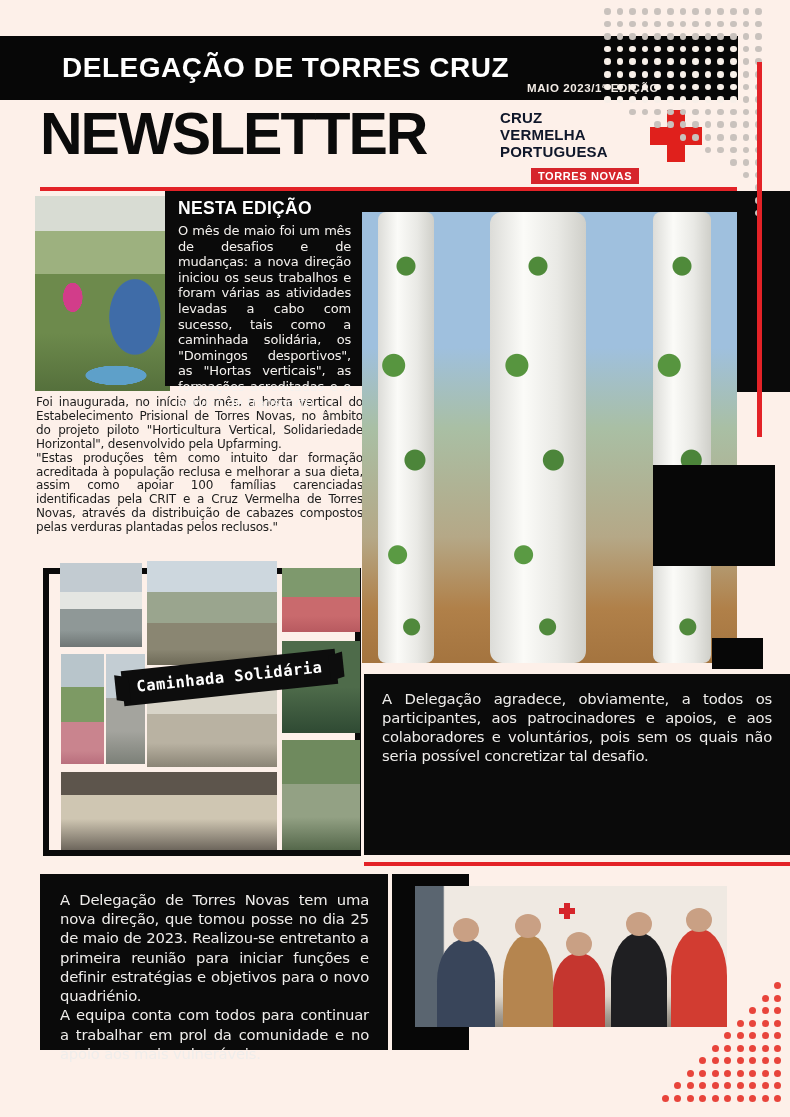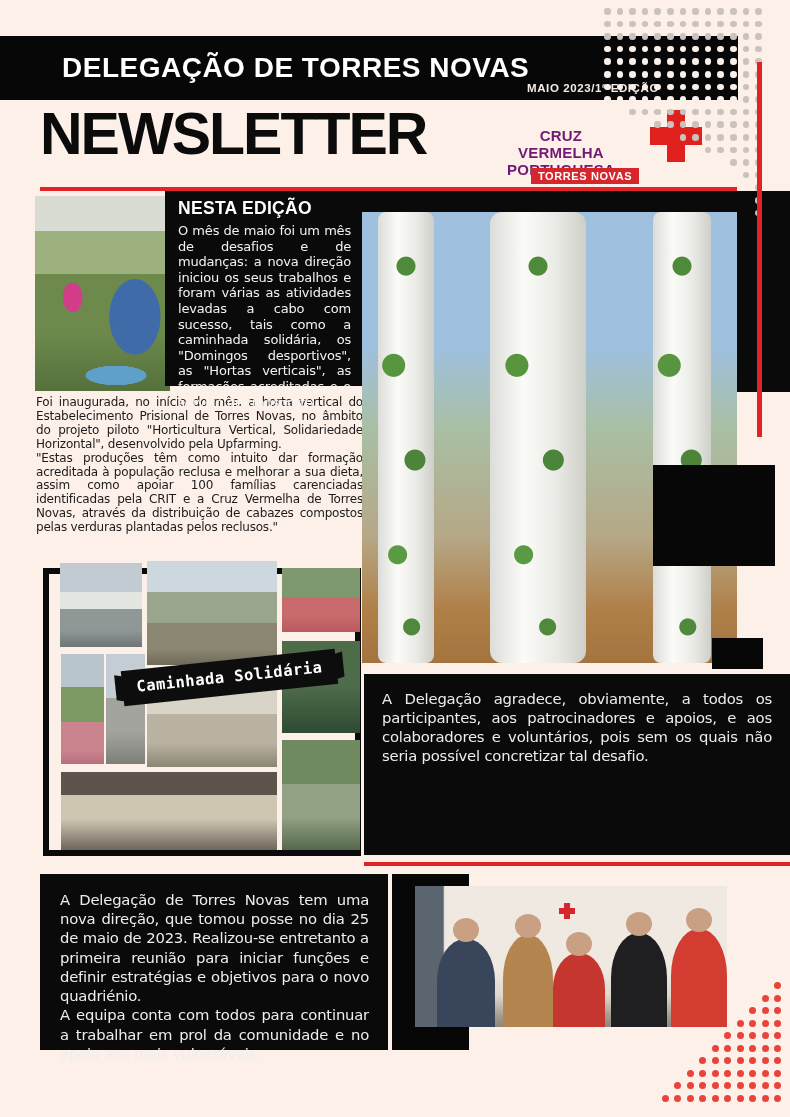--- a/index.html
+++ b/index.html
@@ -7,21 +7,21 @@
     position:relative;width:790px;height:1117px;margin:0 auto;
     background:#fdf0e9;overflow:hidden;
     font-family:"Liberation Sans", sans-serif;color:#1b1b1b;
   }
   .abs{position:absolute;}
   
   .banner{left:0;top:36px;width:738px;height:64px;background:#070707;display:flex;align-items:center;}
   .banner-title{padding-left:62px;color:#ffffff;font-weight:bold;font-size:28px;letter-spacing:.5px;white-space:nowrap;}
   .edition{left:527px;top:82px;color:#f3ece6;font-size:11.5px;letter-spacing:.6px;font-weight:bold;}
   .newsletter{left:40px;top:104px;font-size:59px;line-height:1.05;font-weight:bold;letter-spacing:-2px;color:#0b0b0b;white-space:nowrap;}
-  .logo-text{left:500px;top:110px;width:122px;text-align:center;font-size:15px;line-height:1.12;font-weight:bold;color:#701a75;letter-spacing:.2px;margin-top:18px;}
+  .logo-text{left:500px;top:110px;width:122px;text-align:left;font-size:15px;line-height:1.12;font-weight:bold;color:#0f172a;letter-spacing:.2px;}
   .cross{left:650px;top:110px;width:52px;height:52px;}
   .cross span{position:absolute;background:#e0201c;}
   .cross .v{left:17px;top:0;width:18px;height:52px;}
   .cross .h{left:0;top:17px;width:52px;height:18px;}
   .badge{left:531px;top:168px;background:#d6252b;color:#fff;font-size:11px;font-weight:bold;letter-spacing:.6px;padding:2px 7px;}
   .rule-h{left:40px;top:187px;width:697px;height:4px;background:#e32227;}
   .rule-v{left:757px;top:62px;width:5px;height:375px;background:#e32227;z-index:6;}
   
   .dot-host{z-index:5;}
   .dot-host .dot{position:absolute;width:6.5px;height:6.5px;border-radius:50%;}
@@ -100,21 +100,21 @@
   .photo-cross span{position:absolute;background:#d6252b;}
   .photo-cross .v{left:5px;top:0;width:6px;height:16px;}
   .photo-cross .h{left:0;top:5px;width:16px;height:6px;}
 </style>
 </head>
 <body>
 
 <div id="canvas">
 
   <div class="abs banner">
-    <div class="banner-title">DELEGAÇÃO DE TORRES NOVAS</div>
+    <div class="banner-title">DELEGAÇÃO DE TORRES CRUZ</div>
   </div>
   <div class="abs edition">MAIO 2023/1ª EDIÇÃO</div>
 
   <div class="abs dot-host" id="dots-top">
       <span class="dot" style="left: 0px; top: 0px; background: rgb(201, 194, 189);"></span>
       <span class="dot" style="left: 12.6px; top: 0px; background: rgb(201, 194, 189);"></span>
       <span class="dot" style="left: 25.2px; top: 0px; background: rgb(201, 194, 189);"></span>
       <span class="dot" style="left: 37.8px; top: 0px; background: rgb(201, 194, 189);"></span>
       <span class="dot" style="left: 50.4px; top: 0px; background: rgb(201, 194, 189);"></span>
       <span class="dot" style="left: 63px; top: 0px; background: rgb(201, 194, 189);"></span>

